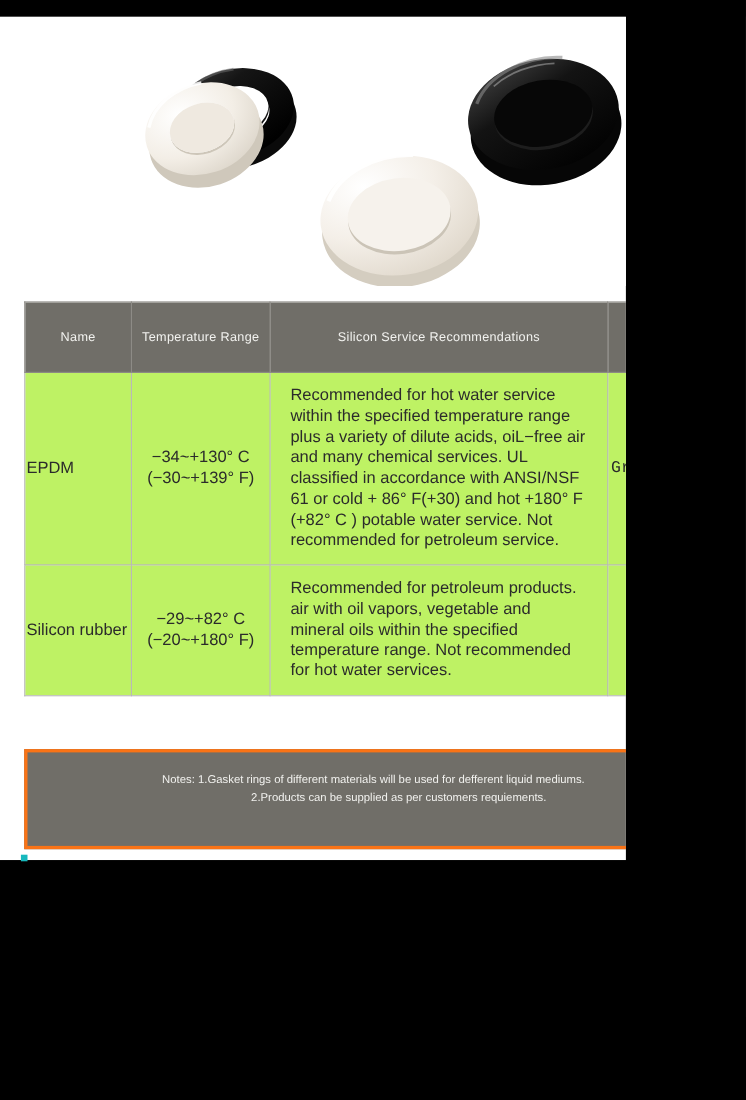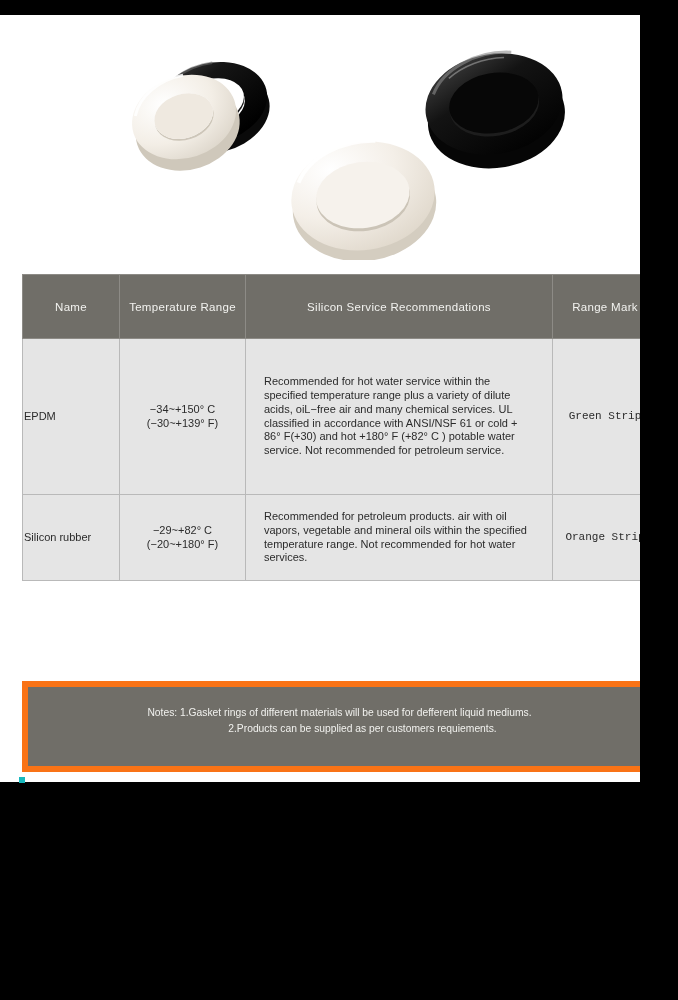--- a/index.html
+++ b/index.html
@@ -37,21 +37,21 @@
     left: 19px; top: 777px;
     width: 6px; height: 6px;
     background: #17b8bd;
     z-index: 6;
   }
 
   
   .page {
     position: absolute;
     left: 0; top: 15px;
-    width: 640px; height: 767px;
+    width: 569px; height: 767px;
     background: #ffffff;
     overflow: hidden;
   }
 
   
   .photo {
     position: absolute;
     left: 0; top: 0;
     width: 678px; height: 245px;
     background: #ffffff;
@@ -79,23 +79,23 @@
     height: 64px;
     text-align: center;
     border-color: #8d8b86;
   }
   .col-name   { width: 97px; }
   .col-temp   { width: 126px; }
   .col-recs   { width: 307px; }
   .col-color  { width: 105px; }
 
   .spec-table tbody td {
-    background: #e5e5e5;
+    background: #bef264;
     color: #2b2b2b;
-    font-size: 11px;
+    font-size: 15px;
     line-height: 1.25;
   }
   .cell-name {
     font-size: 10.5px;
     color: #3a3a3a;
   }
   .cell-temp {
     text-align: center;
     font-size: 10.5px;
     color: #2f2f2f;
@@ -120,21 +120,21 @@
   .row-1 td { height: 156px; }
   .row-2 td { height: 86px; }
   .row-3 td { height: 87px; }
 
   
   .notes {
     position: absolute;
     left: 22px; top: 666px;
     width: 635px; height: 91px;
     background: #706e68;
-    border: 6px solid #f97316;
+    border: 3px solid #f97316;
     color: #f1f1ee;
     font-size: 10.3px;
     line-height: 1.55;
     padding: 18px 0 0 0;
     text-align: center;
   }
   .notes .note-line { display: block; white-space: pre; }
   .notes .note-line.n2 { padding-left: 22px; margin-left: 24px; }
 </style>
 </head>
@@ -217,21 +217,21 @@
         <th>Temperature Range</th>
         <th>Silicon Service Recommendations</th>
         <th>Range Mark</th>
       </tr>
     </thead>
     <tbody>
 
       <tr class="row-1">
         <td class="cell-name">EPDM</td>
         <td class="cell-temp">
-          <span class="t-line">−34~+150°  C</span>
+          <span class="t-line">−34~+130°  C</span>
           <span class="t-line">(−30~+139°  F)</span>
         </td>
         <td class="cell-recs">
           <p>Recommended for hot water service within the specified temperature range plus a variety of dilute acids, oiL−free air and many chemical services. UL classified in accordance with ANSI/NSF 61 or cold + 86°   F(+30) and hot  +180°   F  (+82°   C )  potable water service.  Not recommended for petroleum service.</p>
         </td>
         <td class="cell-color">Green Strip</td>
       </tr>
 
       <tr class="row-2">
         <td class="cell-name">Silicon rubber</td>

